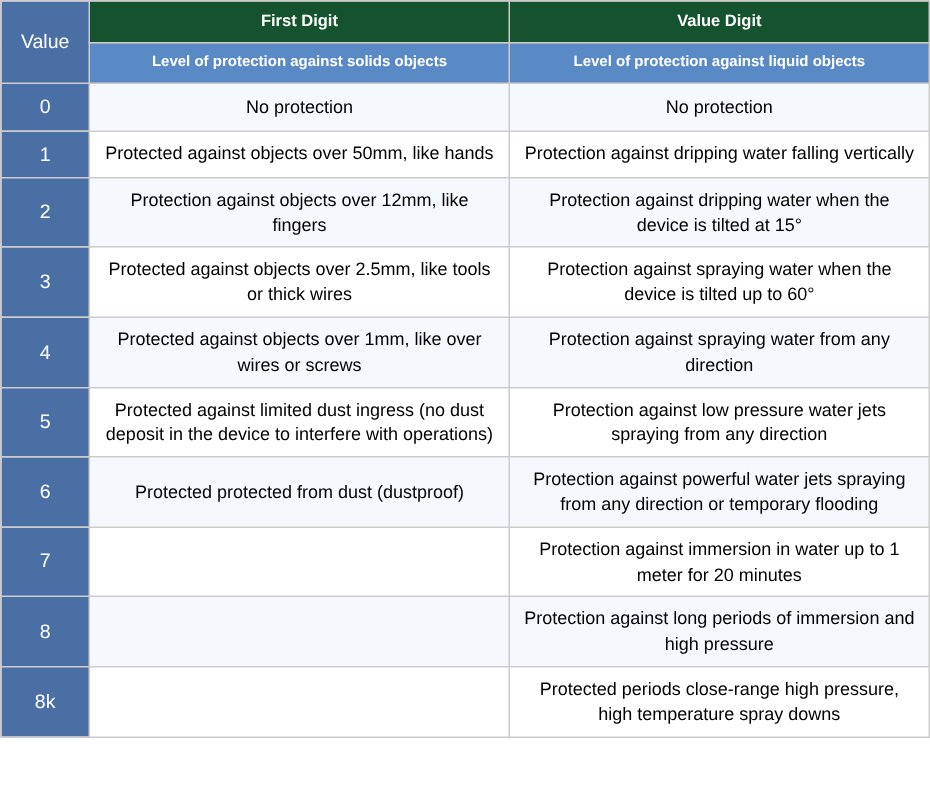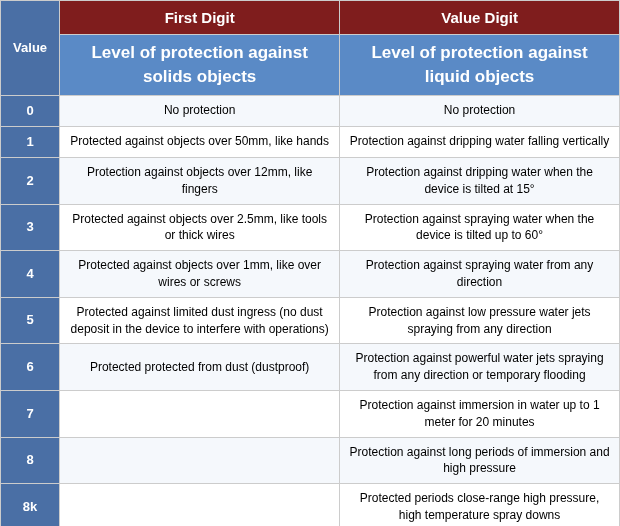--- a/index.html
+++ b/index.html
@@ -15,35 +15,35 @@
       border: 1px solid #ccc;
     }
     th, td {
       border: 1px solid #ccc;
       padding: 6px 8px;
       text-align: center;
       vertical-align: middle;
       line-height: 1.4;
     }
     .header-top {
-      background-color: #7f1d1d;
+      background-color: #14532d;
       color: #fff;
       font-weight: bold;
-      font-size: 15px;
+      font-size: 11px;
     }
     .header-sub {
       background-color: #5a8ac6;
       color: #fff;
-      font-size: 17px;
+      font-size: 10px;
       font-weight: bold;
     }
     .value-col {
       background-color: #4a6fa5;
       color: #fff;
-      font-weight: bold;
+      font-weight: normal;
       font-size: 13px;
       width: 55px;
     }
     .row-even {
       background-color: #f5f8fc;
     }
     .row-odd {
       background-color: #ffffff;
     }
     td.solid-cell {

